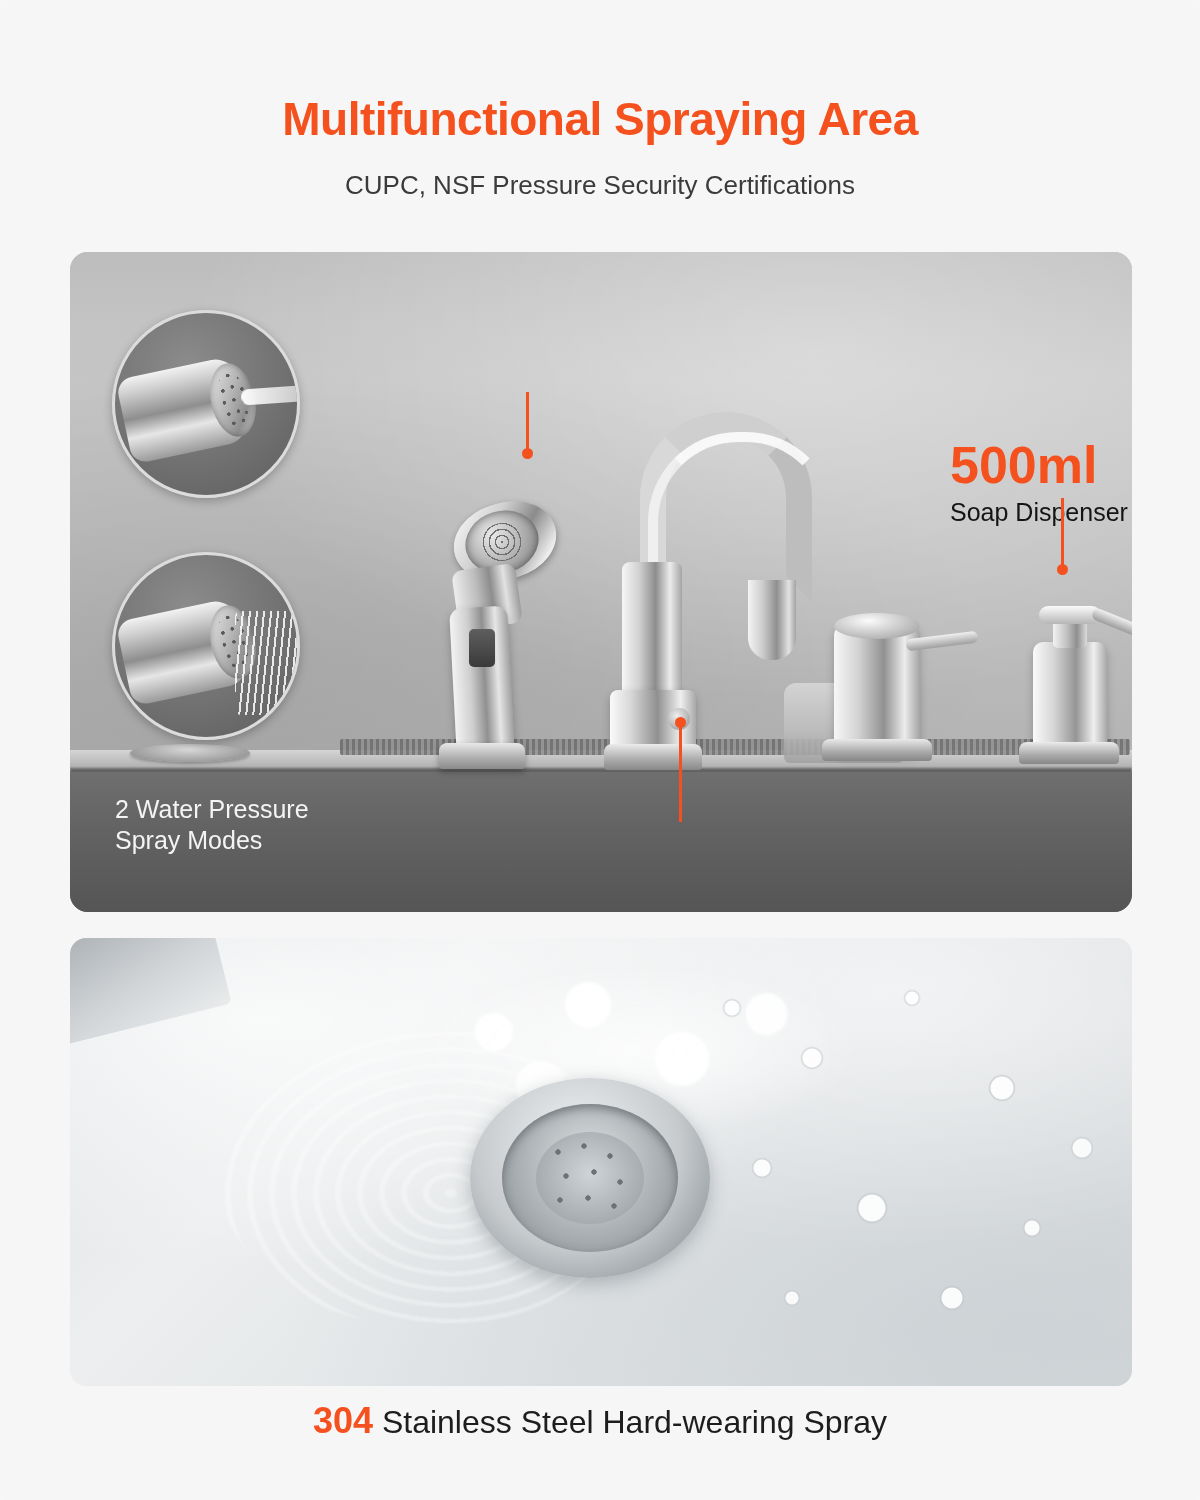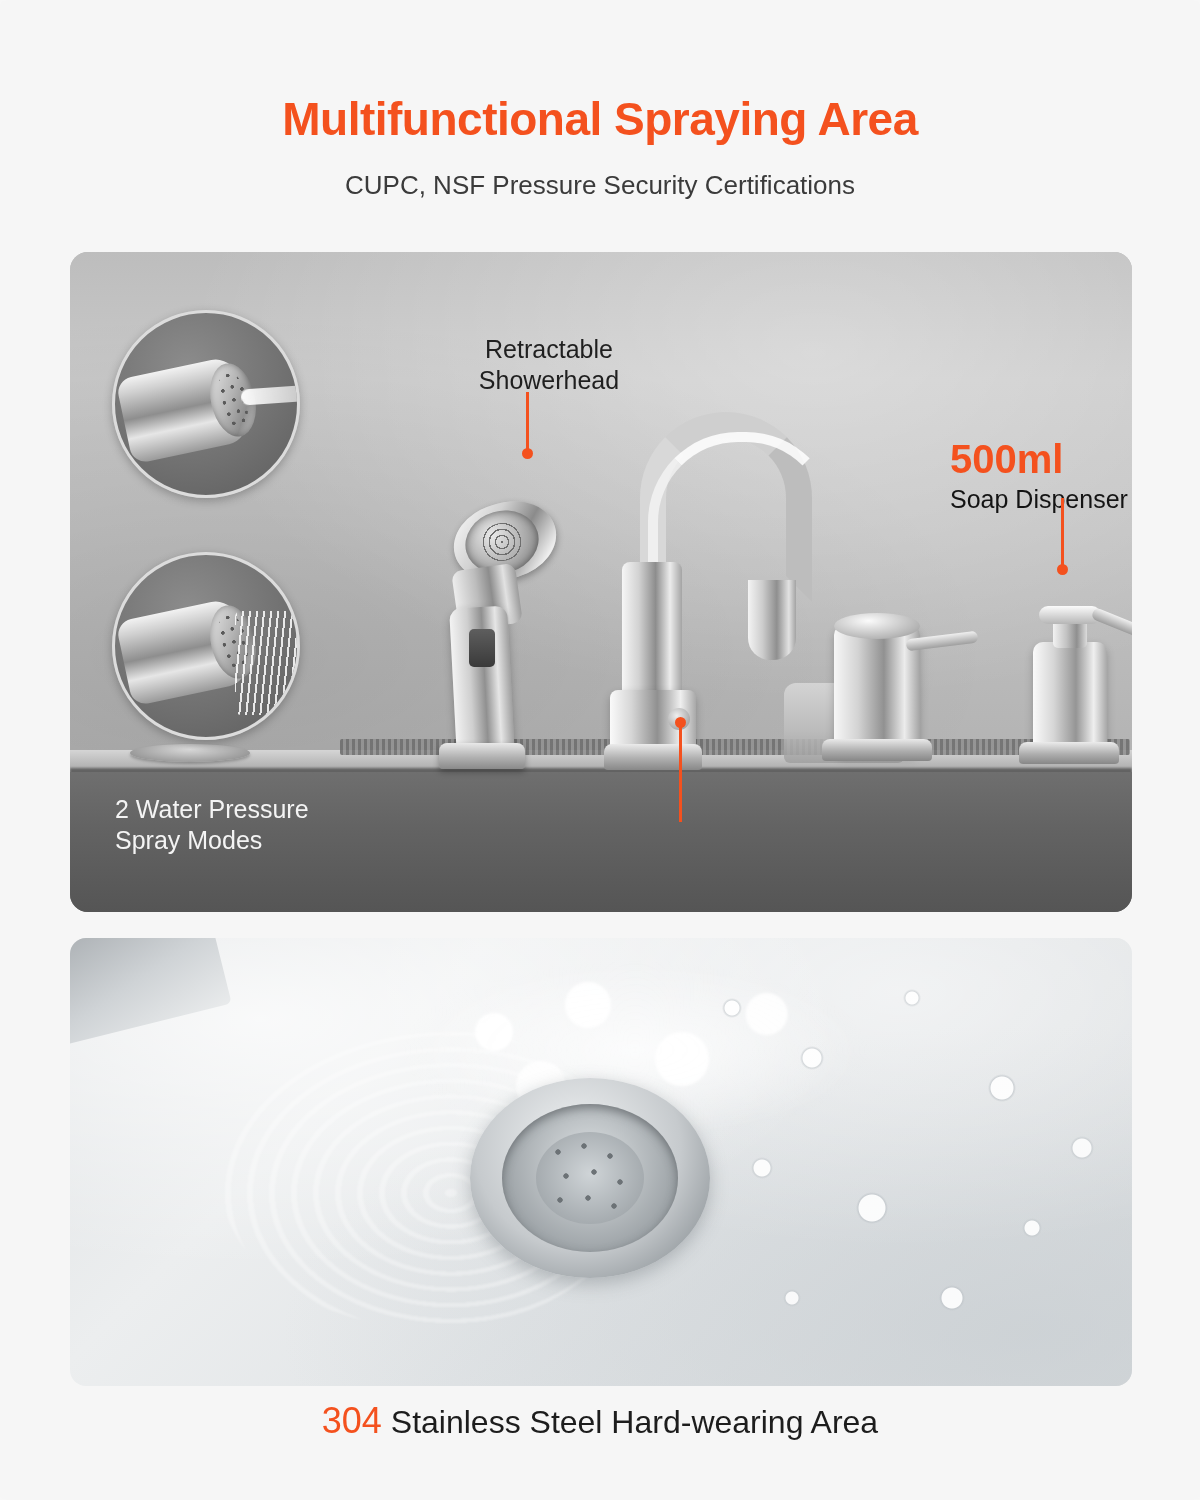--- a/index.html
+++ b/index.html
@@ -316,21 +316,21 @@
     position:absolute; left:14px; top:170px; width:100px; height:22px;
     border-radius: 8px 8px 4px 4px;
     background: linear-gradient(180deg,#ebebeb,#aeaeae 55%,#878787);
   }
 
   
   .lbl { position:absolute; color:#1f1f1f; font-size:25px; line-height:1.22; }
 
   .lbl-retractable { left: 364px; top: 82px; width: 230px; text-align:center; }
   .lbl-soap { left: 880px; top: 186px; width: 240px; }
-  .soap-500 { font-size: 40px; font-weight: bold; color:#f4511e; line-height:1.05; }
+  .soap-500 { font-size: 52px; font-weight: bold; color:#f4511e; line-height:1.05; }
   .soap-txt { font-size: 25px; color:#141414; margin-top: 4px; }
 
   .lbl-modes { left: 45px; top: 542px; width: 300px; color:#f4f4f4; font-size:25px; }
   .lbl-hot { left: 420px; top: 570px; width: 330px; text-align:center; color:#fbfbfb; font-size:25px; }
 
   .pointer {
     position:absolute;
     background:#f4511e;
   }
   .pointer .dot {
@@ -426,21 +426,21 @@
   }
 
   
   .footer {
     position:absolute;
     left:0; top:1400px; width:1200px;
     text-align:center;
     font-size:32px;
     color:#1d1d1d;
   }
-  .footer .num { color:#f4511e; font-weight:normal; font-size:36px; }
+  .footer .num { color:#f4511e; font-weight:bold; font-size:36px; }
 </style>
 </head>
 <body>
 
 <div class="page">
 
   <div class="title">Multifunctional Spraying Area</div>
   <div class="subtitle">CUPC, NSF Pressure Security Certifications</div>
 
   <div class="panel1">
@@ -492,24 +492,20 @@
     </div>
 
     <div class="soap">
       <div class="soap-body"></div>
       <div class="soap-neck"></div>
       <div class="soap-top"></div>
       <div class="soap-spout"></div>
       <div class="soap-base"></div>
     </div>
 
-    <div class="lbl lbl-retractable">
-      <div>Retractable</div>
-      <div>Showerhead</div>
-    </div>
     <div class="pointer ptr-retract">
       <span class="dot"></span>
     </div>
 
     <div class="lbl lbl-soap">
       <div class="soap-500">500ml</div>
       <div class="soap-txt">Soap Dispenser</div>
     </div>
     <div class="pointer ptr-soap">
       <span class="dot"></span>
@@ -532,16 +528,16 @@
     <div class="foam"></div>
     <div class="droplets"></div>
     <div class="drain-outer">
       <div class="drain-mid">
         <div class="drain-inner"></div>
       </div>
     </div>
   </div>
 
   <div class="footer">
-    <span class="num">304</span><span> Stainless Steel Hard-wearing Area</span>
+    <span class="num">304</span><span> Stainless Steel Hard-wearing Spray</span>
   </div>
 
 </div>
 
 </body></html>

